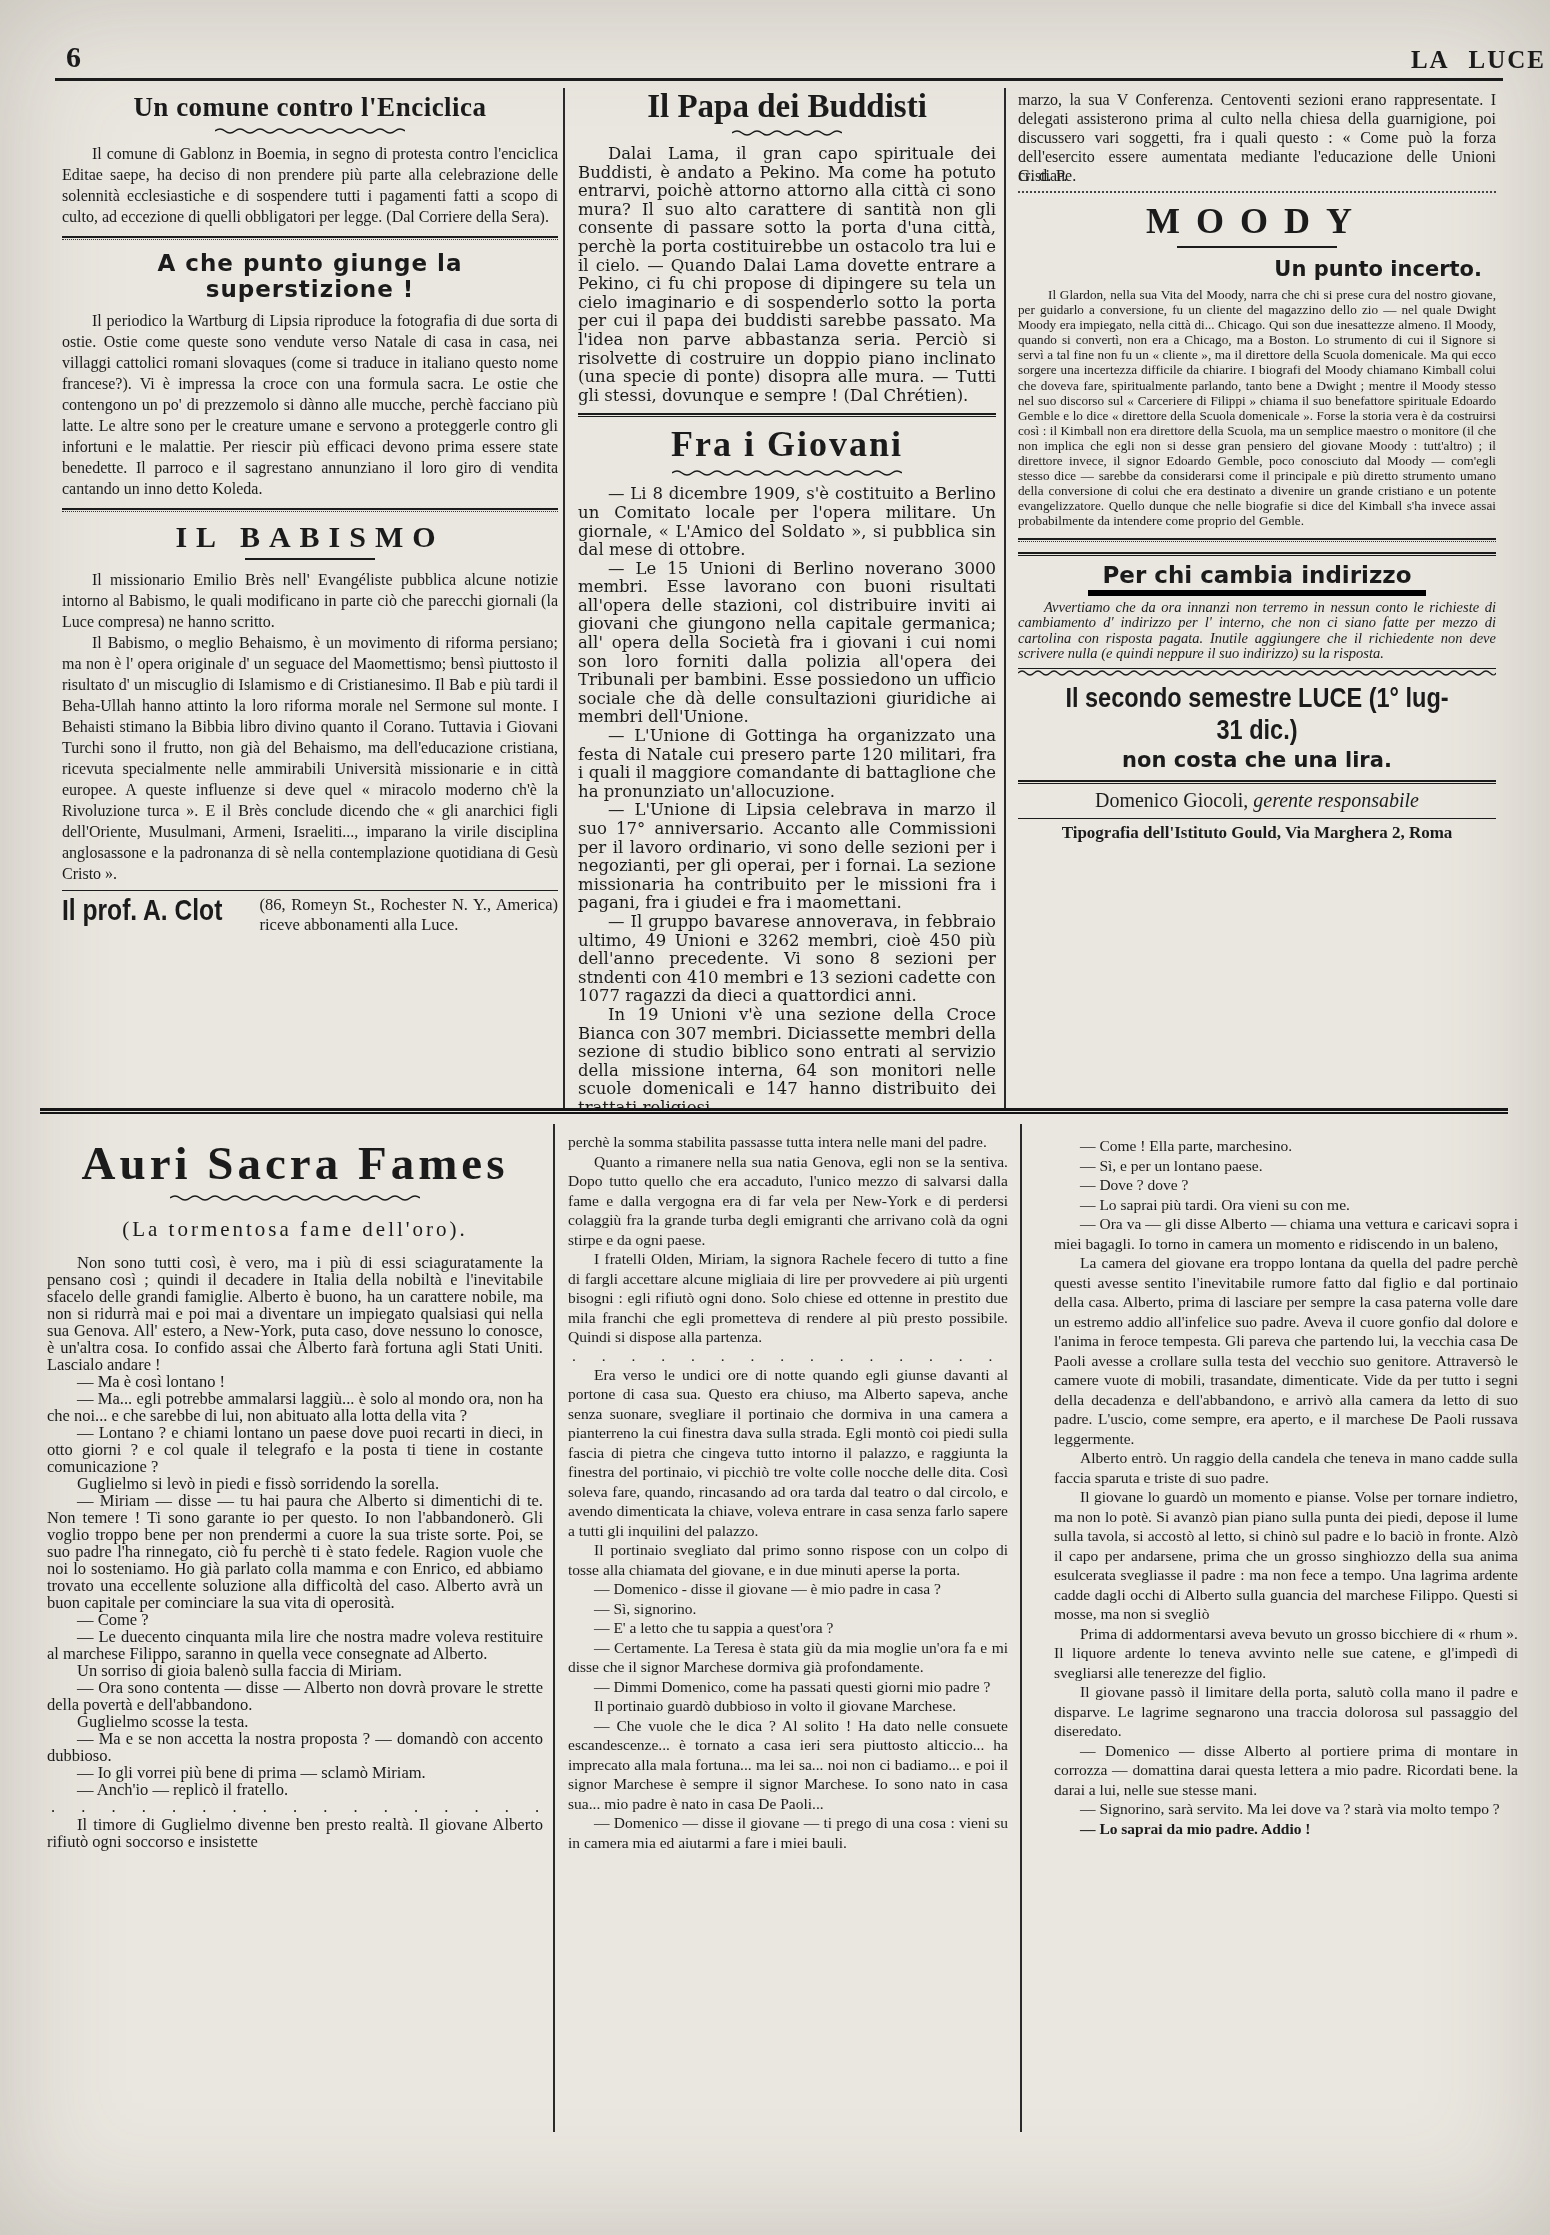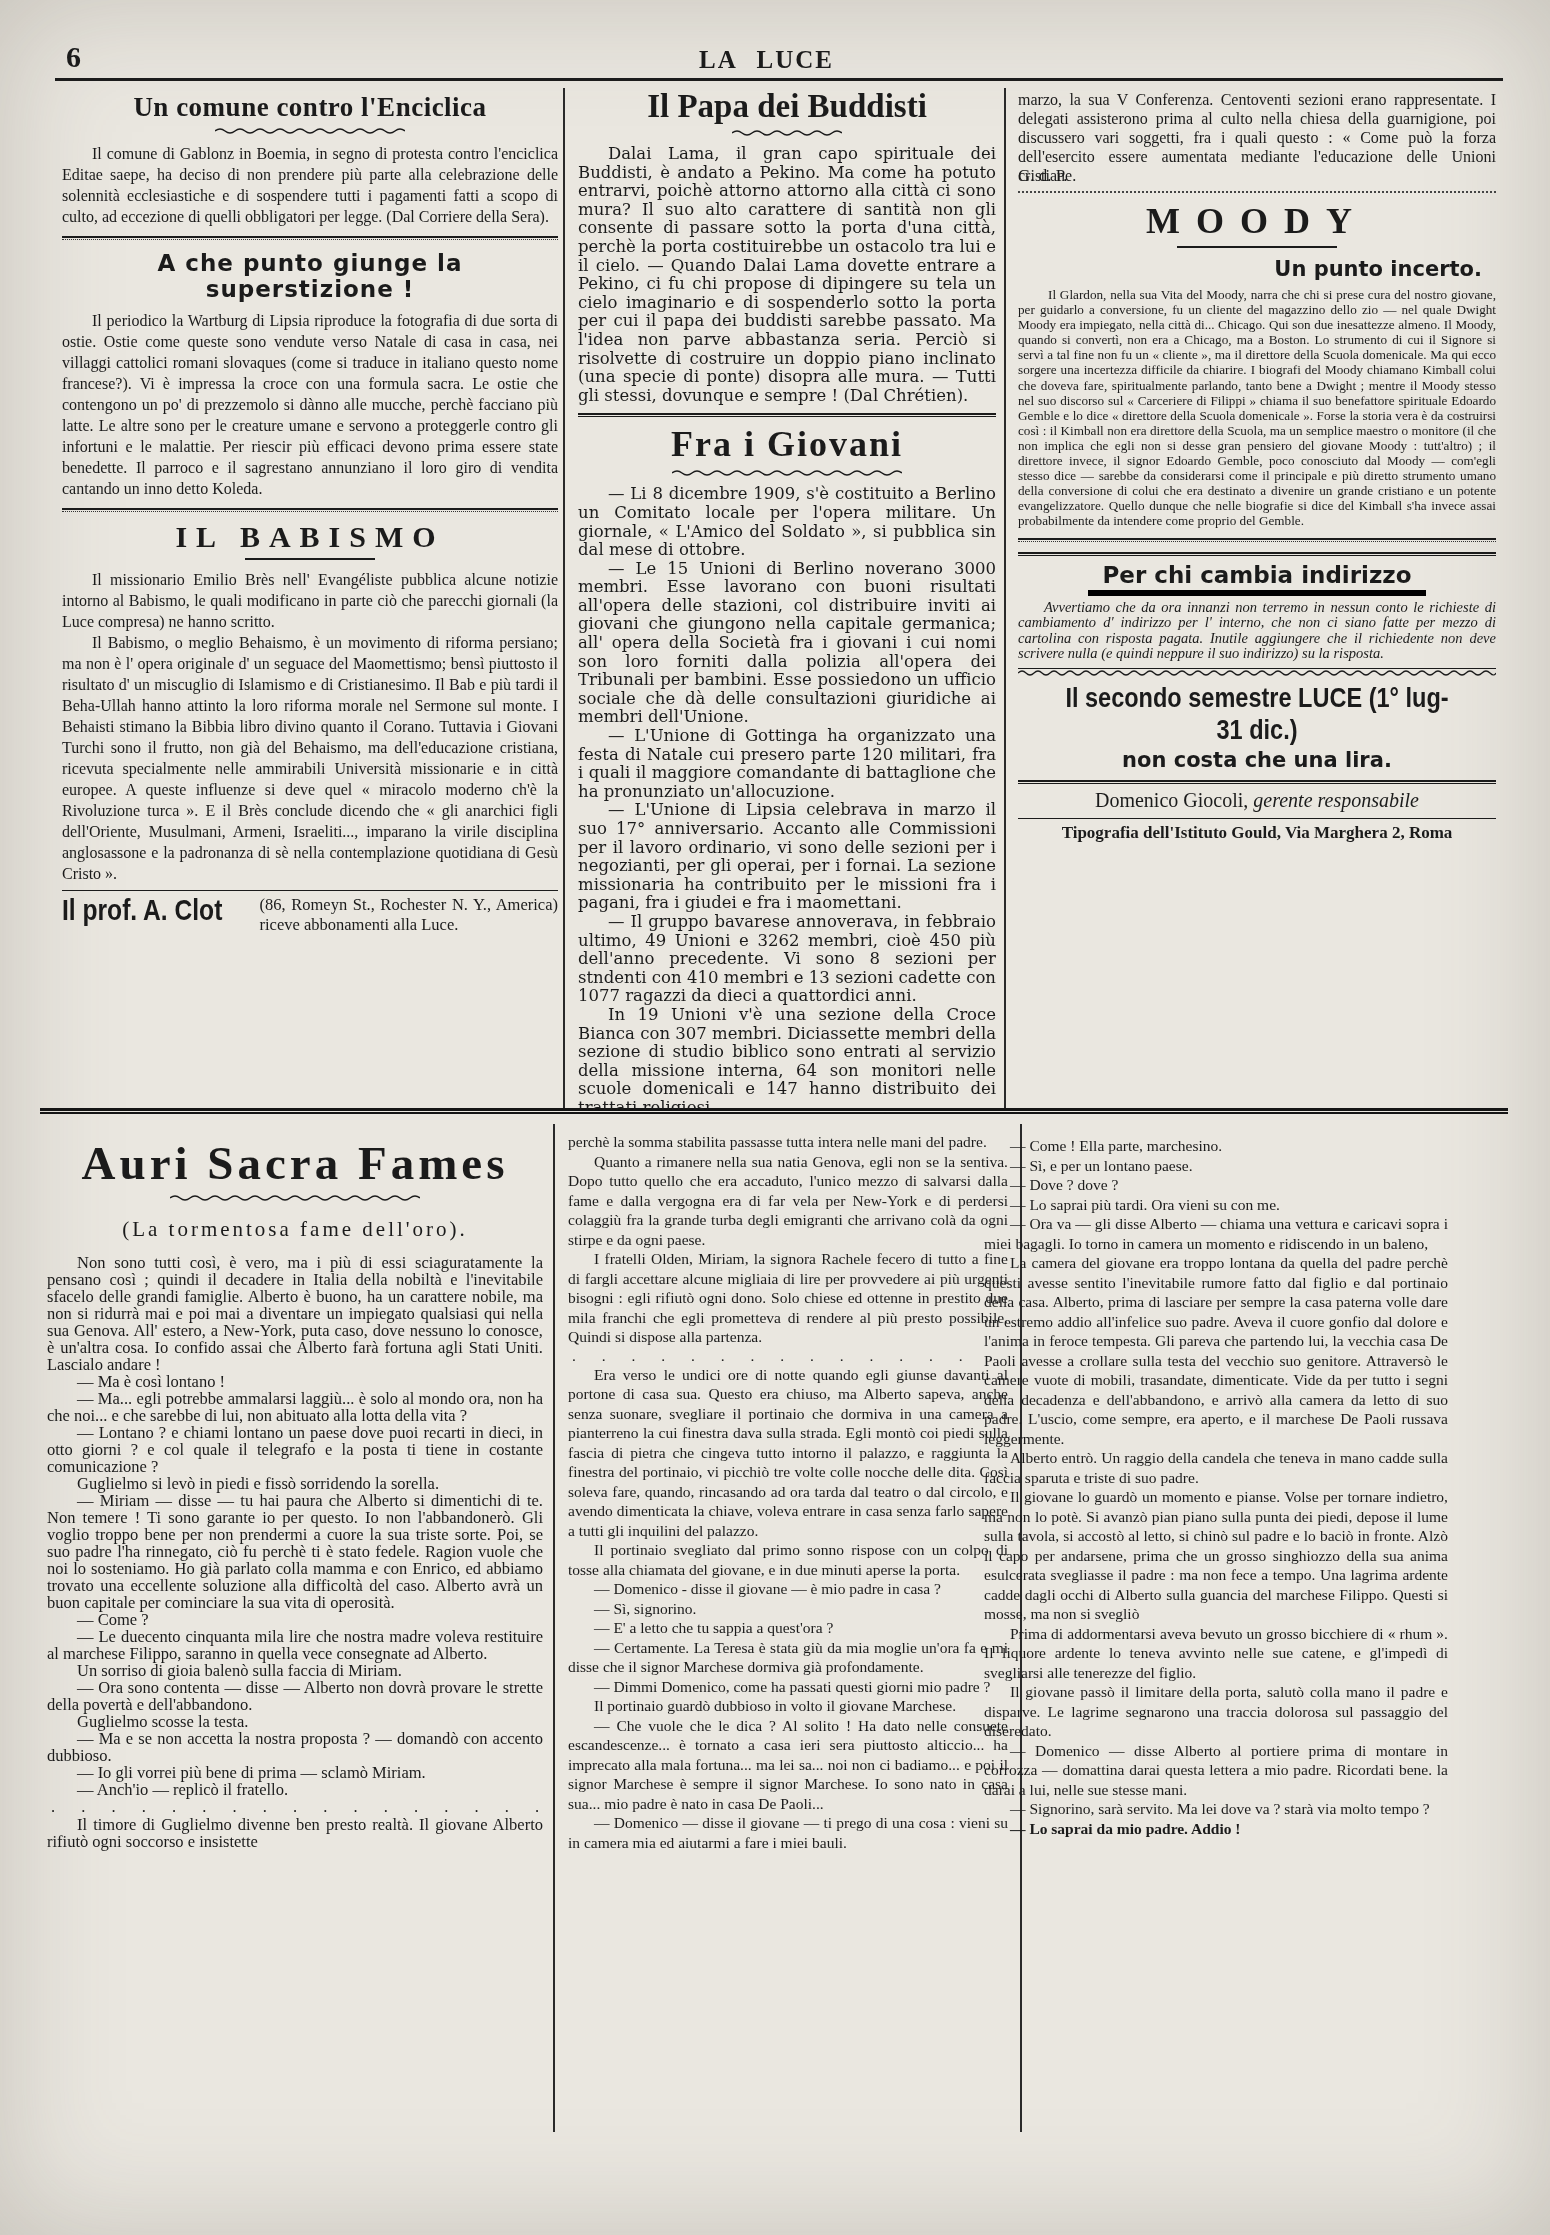--- a/index.html
+++ b/index.html
@@ -3,35 +3,35 @@
 <meta charset="utf-8">
 <style>
   html,body{margin:0;padding:0;background:#c9c6bf;}
   .page{position:relative;width:1550px;height:2235px;background:#eae7e0;color:#1b1b1b;
         font-family:"Liberation Serif", serif;overflow:hidden;
         box-shadow:inset 0 0 120px rgba(90,85,70,.25);}
   [data-name]{box-sizing:border-box;}
 
   
   .hdr-num{position:absolute;left:66px;top:40px;font-size:30px;font-weight:bold;}
-  .hdr-title{position:absolute;left:0;right:17px;top:46px;text-align:center;
+  .hdr-title{position:absolute;left:0;right:4px;top:46px;text-align:right;
              font-size:25px;font-weight:bold;letter-spacing:2px;word-spacing:12px;}
   .hdr-rule{position:absolute;left:55px;top:78px;width:1448px;height:3px;background:#1c1c1c;}
 
   
   .vrule{position:absolute;width:2px;background:#2a2a2a;}
 
   
   .col{position:absolute;text-align:justify;}
   .top-c1{left:62px;  top:88px;  width:496px;height:1022px;overflow:hidden;}
   .top-c2{left:578px; top:84px;  width:418px;height:1026px;overflow:hidden;}
   .top-c3{left:1018px;top:90px;  width:478px;height:1024px;overflow:hidden;}
   .bot-c1{left:47px;  top:1126px;width:496px;height:1080px;overflow:hidden;}
   .bot-c2{left:568px; top:1132px;width:440px;height:1060px;overflow:hidden;}
-  .bot-c3{left:984px;top:1136px;width:464px;height:1060px;overflow:hidden;}
+  .bot-c3{left:1054px;top:1136px;width:464px;height:1060px;overflow:hidden;}
 
   
   .para{margin:0;text-indent:30px;}
   .body-c1 .para{font-size:16px;line-height:21px;}
   .body-c2 .para{font-family:"DejaVu Serif",serif;font-size:16.5px;line-height:18.6px;}
   .body-c3 .para{font-size:16px;line-height:19px;}
   .body-moody .para{font-size:13.2px;line-height:15.1px;}
   .body-notice .para{font-size:14.5px;line-height:15.5px;font-style:italic;text-indent:26px;}
   .bot-c1 .para{font-size:16.5px;line-height:17px;}
   .bot-c2 .para,.bot-c3 .para{font-size:15.5px;line-height:19.5px;text-indent:26px;}

